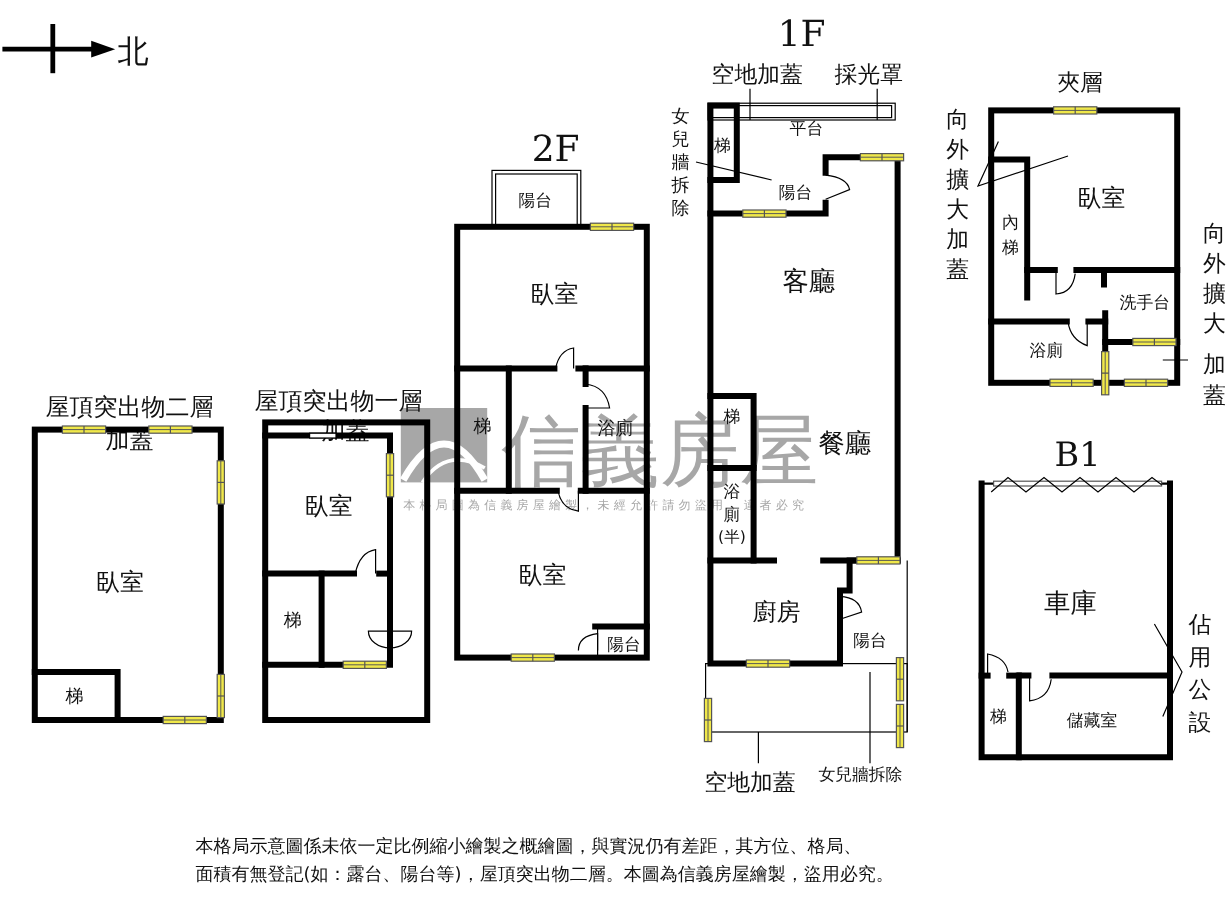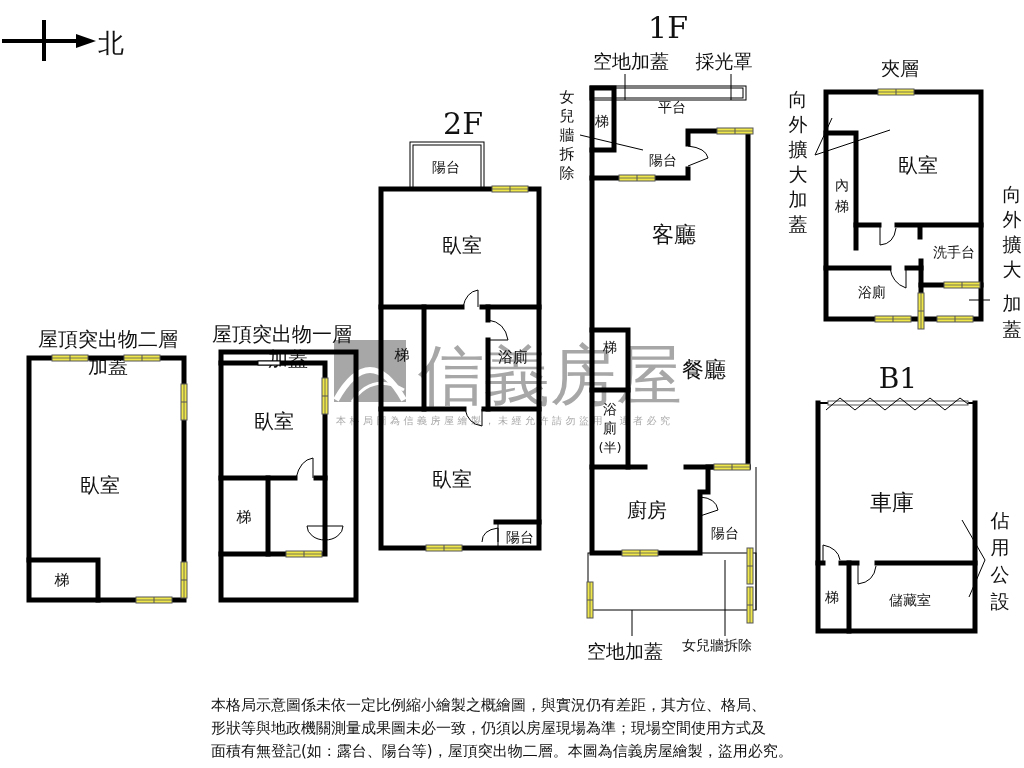--- a/index.html
+++ b/index.html
@@ -4,21 +4,21 @@
 <style>
   html, body { margin:0; padding:0; background:#ffffff; }
   body { width:1024px; height:768px; position:relative; overflow:hidden; font-family:"DejaVu Sans", sans-serif; }
   svg { position:absolute; left:0; top:0; }
   .lbl { font-family:"DejaVu Sans", sans-serif; fill:#111; }
   .ttl { font-family:"DejaVu Serif", serif; fill:#111; }
   .wall { stroke:#000; stroke-width:5; fill:none; stroke-linecap:square; }
   .thin { stroke:#000; stroke-width:1; fill:none; }
   .win { fill:#f0e84a; stroke:#555; stroke-width:1; }
   .disclaimer { position:absolute; left:163px; top:694px; width:720px; font-family:"DejaVu Sans", sans-serif; font-size:15px; line-height:23px; color:#111; }
-  .disclaimer div { white-space:nowrap;margin-left:48px; }
+  .disclaimer div { white-space:nowrap; }
 </style>
 </head>
 <body>
 
 <svg width="1024" height="768" viewBox="0 0 1024 768">
   <defs>
     <g id="winH">
         <rect x="0" y="-3" width="36" height="6" class="win"></rect>
         <line x1="18" y1="-3" x2="18" y2="3" stroke="#555" stroke-width="1"></line>
         <line x1="0" y1="0" x2="36" y2="0" stroke="#555" stroke-width="0.8"></line>
@@ -219,15 +219,14 @@
       <text x="1000" y="527" text-anchor="middle" class="lbl" font-size="19">佔</text>
       <text x="1000" y="554" text-anchor="middle" class="lbl" font-size="19">用</text>
       <text x="1000" y="581" text-anchor="middle" class="lbl" font-size="19">公</text>
       <text x="1000" y="608" text-anchor="middle" class="lbl" font-size="19">設</text>
     </g>
   </g>
 </svg>
 
 <div class="disclaimer">
   <div>本格局示意圖係未依一定比例縮小繪製之概繪圖，與實況仍有差距，其方位、格局、</div>
-  <div>形狀等與地政機關測量成果圖未必一致，仍須以房屋現場為準；現場空間使用方式及</div>
   <div>面積有無登記(如：露台、陽台等)，屋頂突出物二層。本圖為信義房屋繪製，盜用必究。</div>
 </div>
 
 </body></html>

